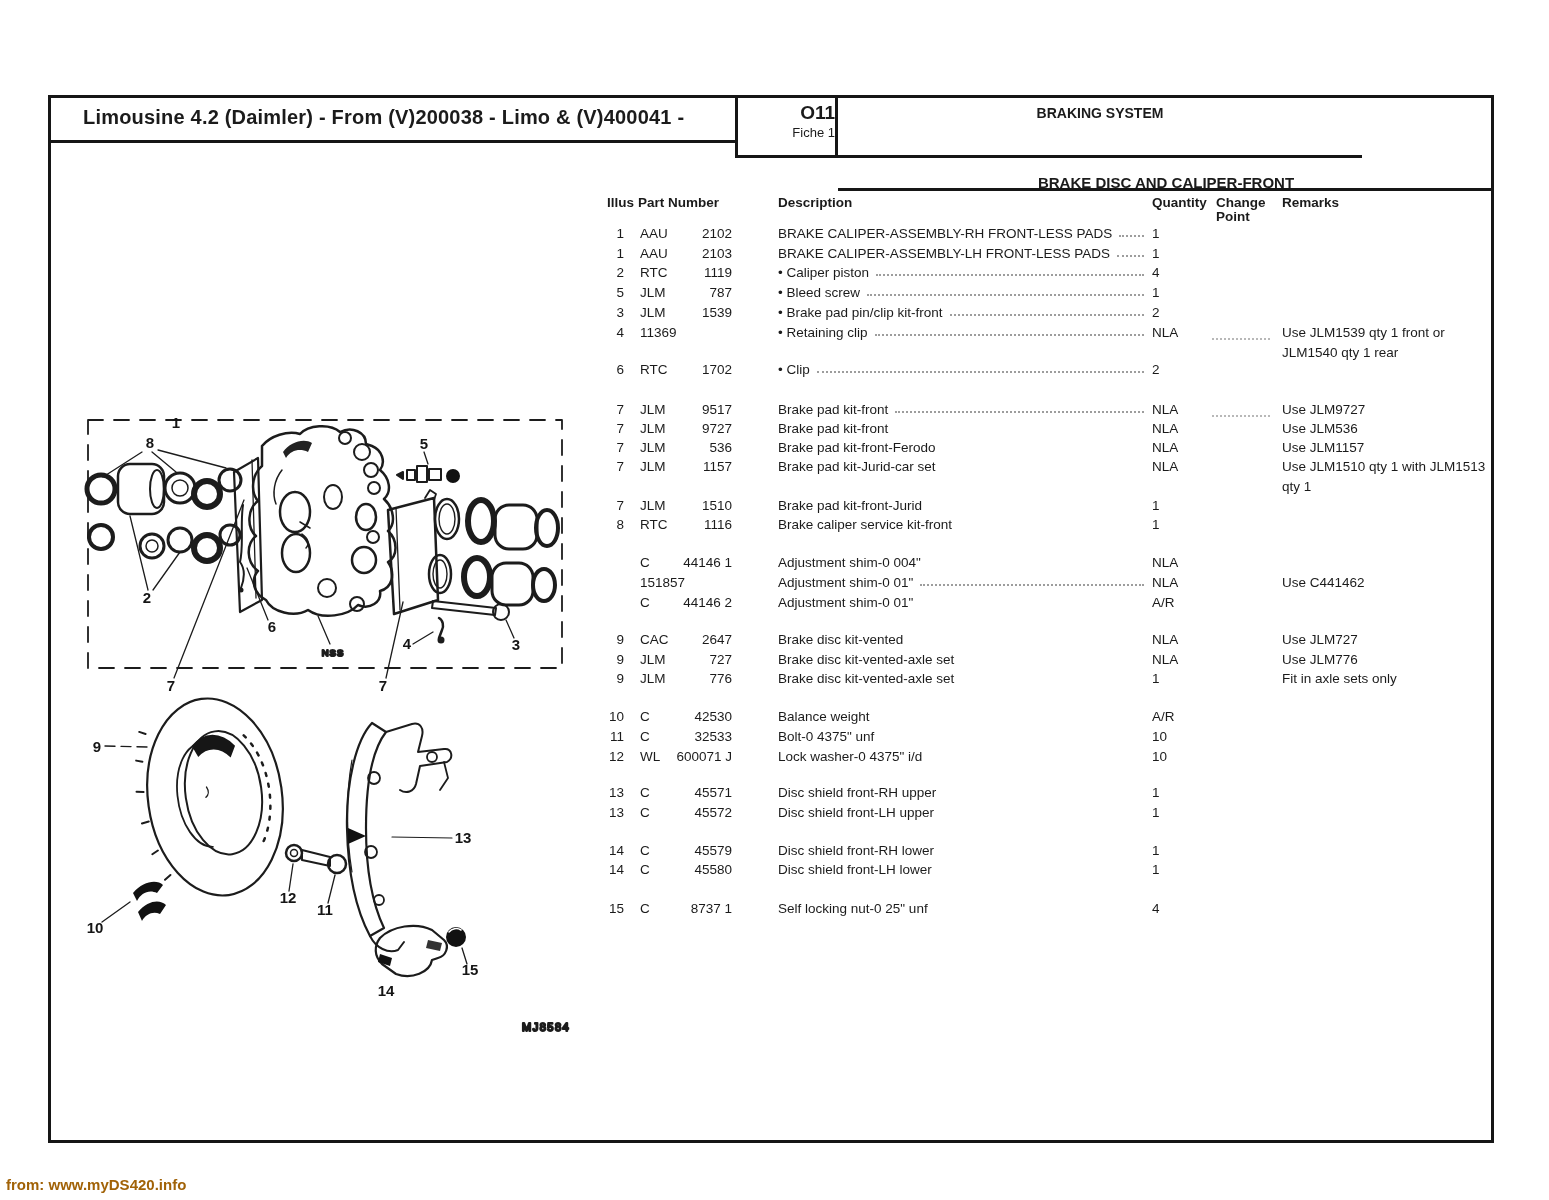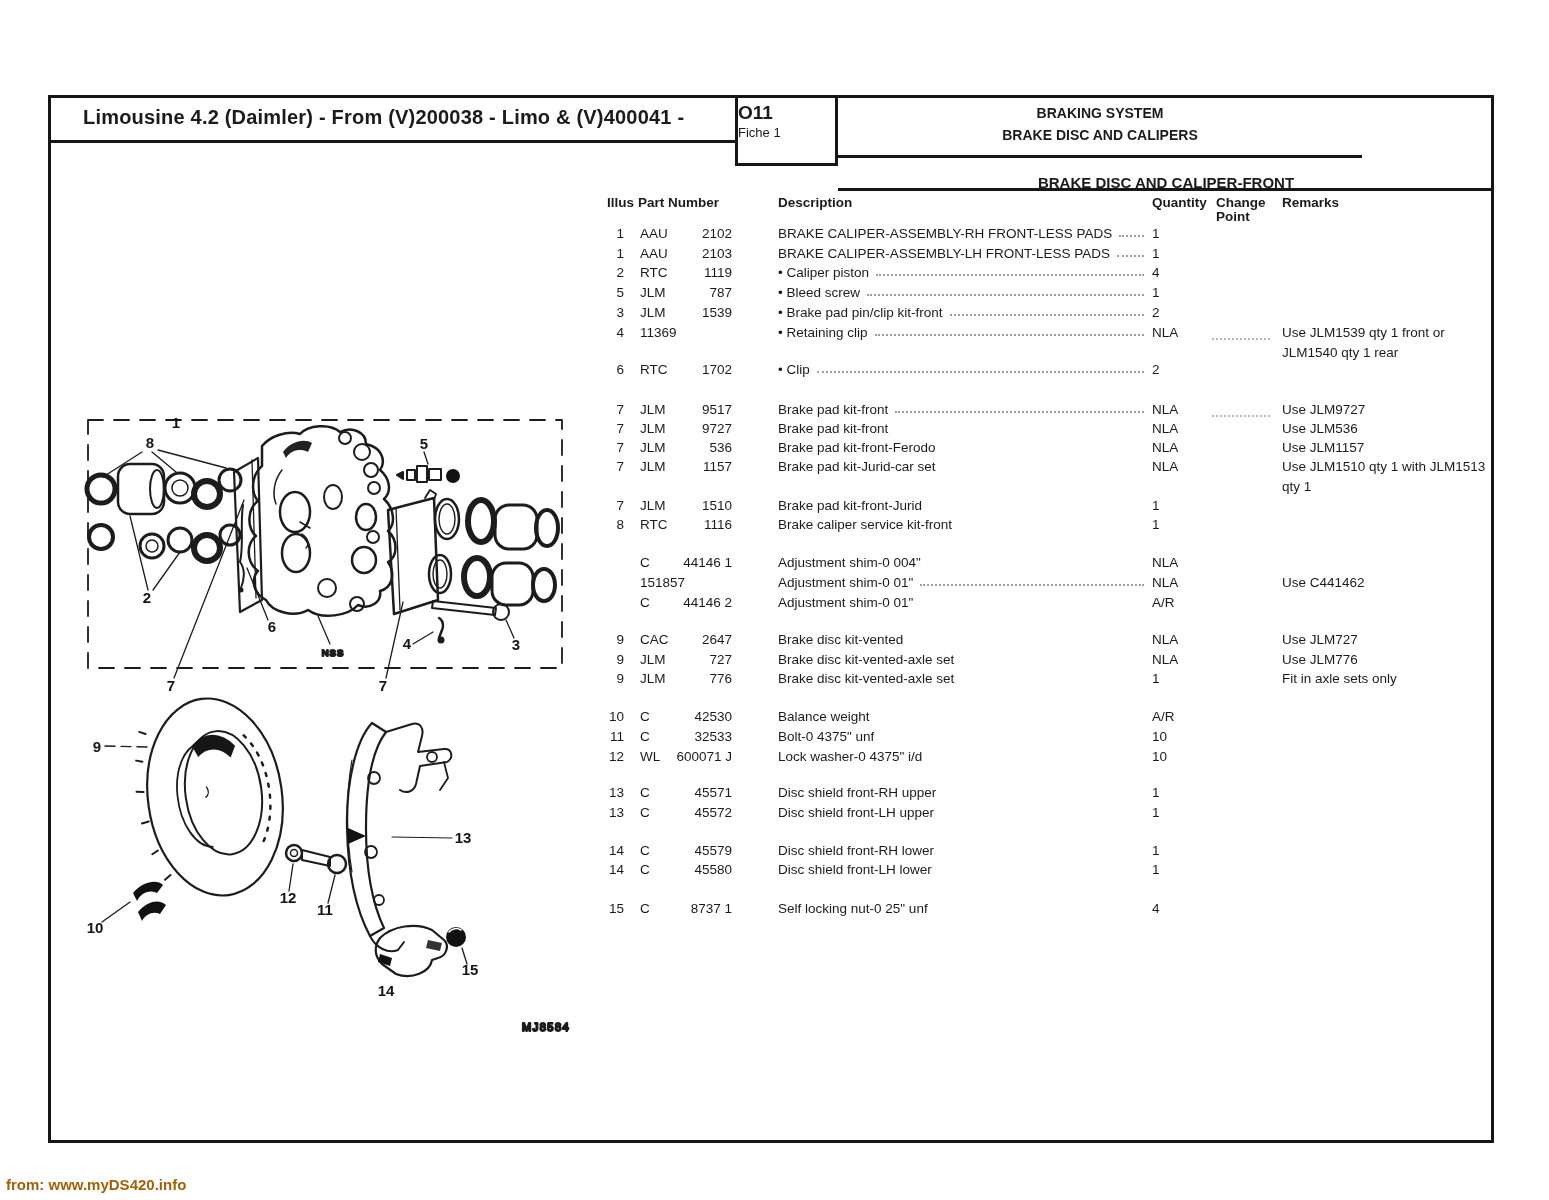--- a/index.html
+++ b/index.html
@@ -5,23 +5,23 @@
   html,body{margin:0;padding:0;background:#fff;}
   body{width:1549px;height:1200px;position:relative;overflow:hidden;
        font-family:"Liberation Sans",sans-serif;color:#1b1b1b;}
   .abs{position:absolute;}
   
   .frame{left:48px;top:95px;width:1446px;height:1048px;border:3px solid #161616;box-sizing:border-box;}
   
   .title-cell{left:48px;top:95px;width:687px;height:48px;border-bottom:3px solid #161616;
               display:flex;align-items:center;padding-left:35px;box-sizing:border-box;
               font-size:20px;font-weight:bold;letter-spacing:.2px;}
-  .fiche-cell{left:735px;top:95px;width:103px;height:71px;border-left:3px solid #161616;
+  .fiche-cell{left:735px;top:95px;width:103px;height:63px;border-left:3px solid #161616;
               border-right:3px solid #161616;border-bottom:3px solid #161616;box-sizing:border-box;
-              text-align:left;}
+              text-align:right;}
   .fiche-code{font-size:19px;font-weight:bold;margin-top:7px;}
   .fiche-sub{font-size:13px;font-weight:normal;margin-top:1px;}
   .sys-cell{left:838px;top:95px;width:524px;height:63px;border-bottom:3px solid #161616;box-sizing:border-box;text-align:center;}
   .sys-l1{font-size:14px;font-weight:bold;margin-top:10px;}
   .sys-l2{font-size:14px;font-weight:bold;margin-top:6px;}
   .front-cell{left:838px;top:158px;width:656px;height:33px;border-bottom:3px solid #161616;box-sizing:border-box;
               text-align:center;font-size:15px;font-weight:bold;padding-top:16px;}
   
   .thead span{position:absolute;font-size:13.5px;font-weight:bold;white-space:nowrap;}
   .trow{position:absolute;left:0;width:1500px;height:20px;font-size:13.5px;white-space:nowrap;}
@@ -50,21 +50,20 @@
 
 <div class="abs title-cell">
   <span>Limousine 4.2 (Daimler) - From (V)200038 - Limo &amp; (V)400041 -</span>
 </div>
 <div class="abs fiche-cell">
   <div class="fiche-code">O11</div>
   <div class="fiche-sub">Fiche 1</div>
 </div>
 <div class="abs sys-cell">
   <div class="sys-l1">BRAKING SYSTEM</div>
-  <div class="sys-l2">BRAKE DISC AND CALIPERS</div>
 </div>
 <div class="abs front-cell">BRAKE DISC AND CALIPER-FRONT</div>
 
 <div class="thead">
   <span style="left:607px;top:195px;">Illus</span>
   <span style="left:638px;top:195px;">Part Number</span>
   <span style="left:778px;top:195px;">Description</span>
   <span style="left:1152px;top:195px;">Quantity</span>
   <span style="left:1216px;top:195px;">Change</span>
   <span style="left:1216px;top:209px;">Point</span>

